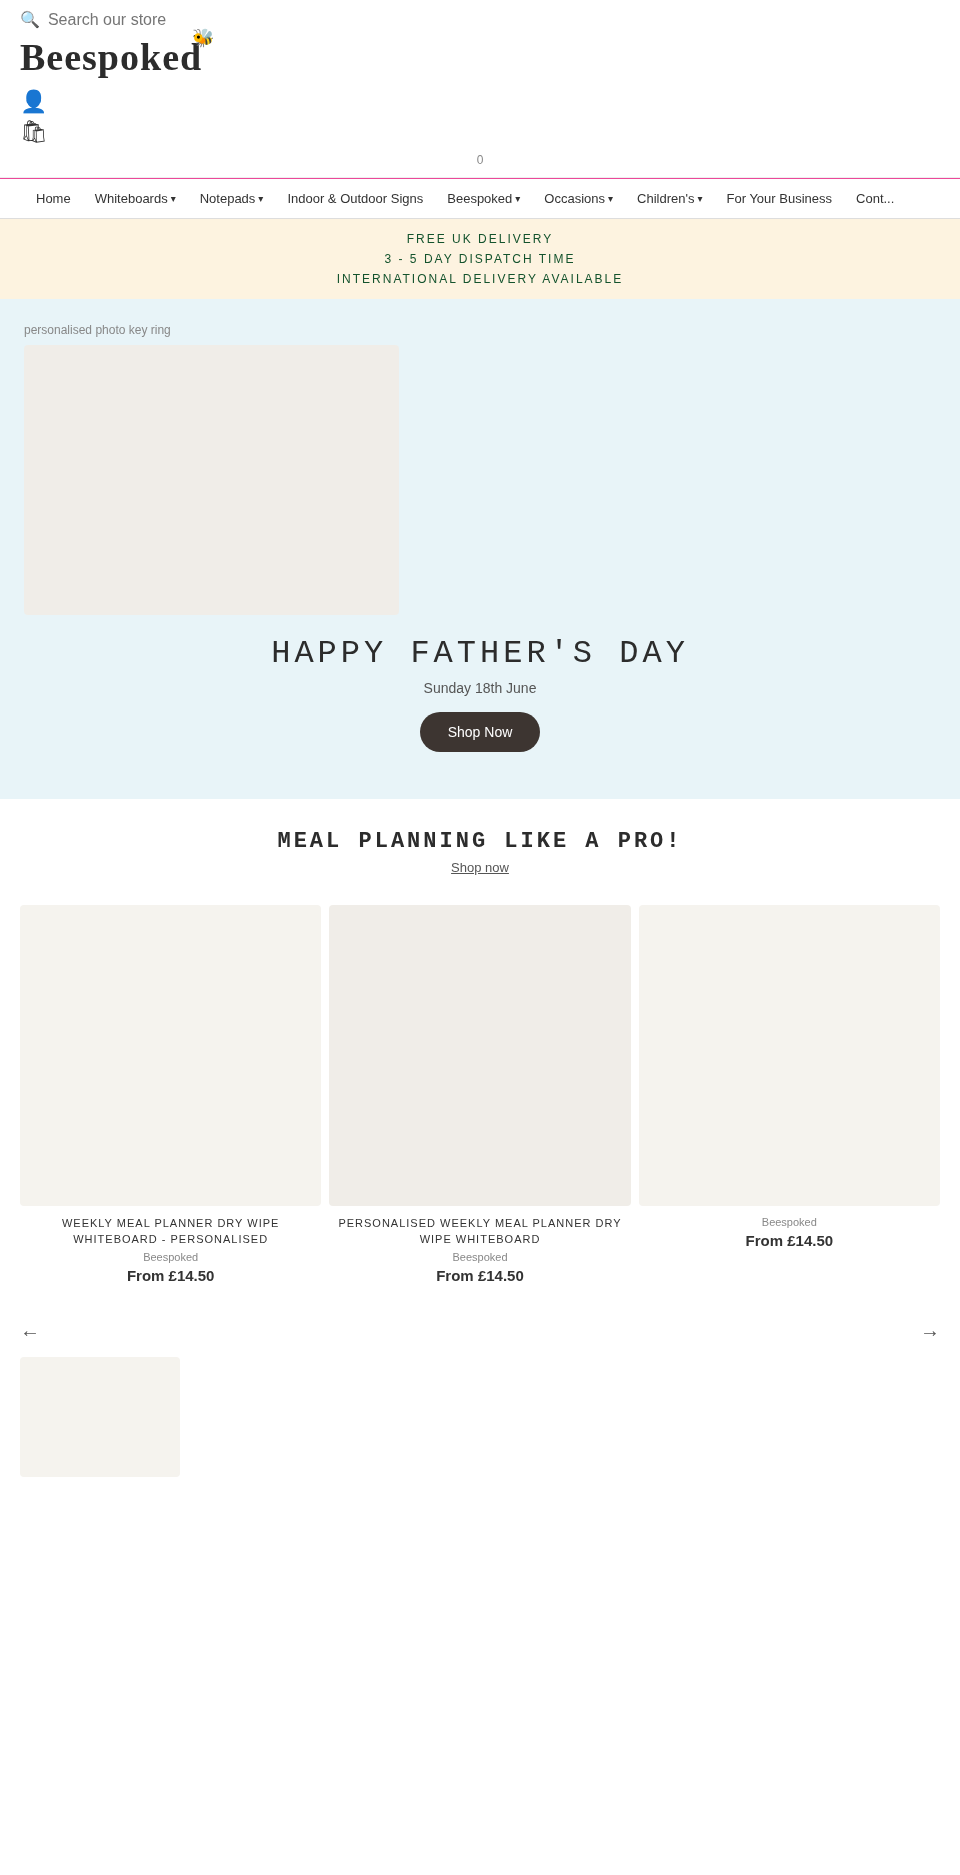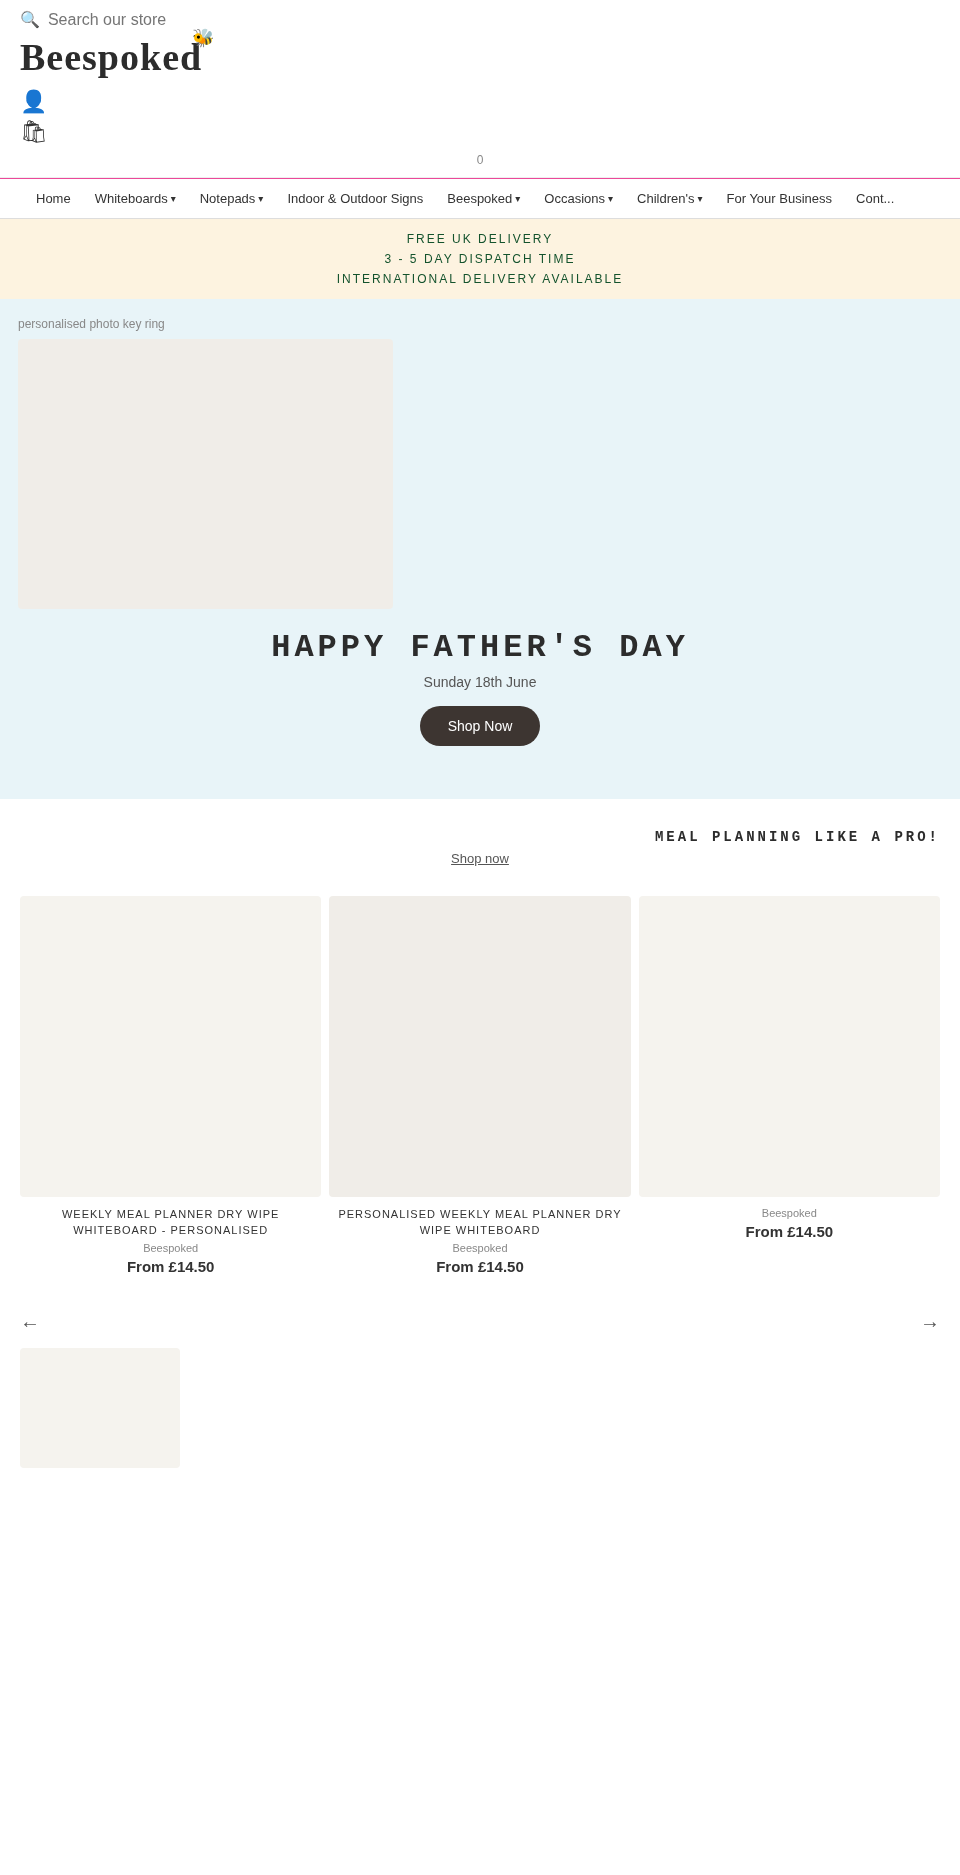--- a/index.html
+++ b/index.html
@@ -57,21 +57,21 @@
       color: #14532d;
       padding: 3px 0;
     }
 
     
     .hero {
       background: #e8f4f8;
       display: flex;
       flex-direction: column;
       align-items: flex-start;
-      padding: 18px;
+      padding: 24px;
       min-height: 500px;
       position: relative;
     }
     .hero-image-label {
       font-size: 12px;
       color: #888;
       margin-bottom: 8px;
     }
     .hero-product-image {
       width: 375px;
@@ -79,21 +79,21 @@
       background: #f0ede8;
       border-radius: 4px;
     }
     .hero-text {
       margin-top: 20px;
       text-align: center;
       width: 100%;
     }
     .hero-title {
       font-size: 32px;
-      font-weight: bold;
+      font-weight: normal;
       letter-spacing: 4px;
       color: #2c2c2c;
       font-family: 'Courier New', monospace;
       margin-bottom: 8px;
     }
     .hero-subtitle {
       font-size: 14px;
       color: #555;
       margin-bottom: 16px;
     }
@@ -108,26 +108,25 @@
       cursor: pointer;
       border: none;
     }
 
     
     .section-title-area {
       text-align: center;
       padding: 30px 20px 10px;
     }
     .section-title {
-      font-size: 14px;
+      font-size: 22px;
       letter-spacing: 3px;
       color: #2c2c2c;
       font-family: 'Courier New', monospace;
       font-weight: bold;
-      text-align: right;
     }
     .section-link {
       font-size: 13px;
       color: #555;
       text-decoration: underline;
       display: block;
       margin-top: 6px;
       cursor: pointer;
     }
 

